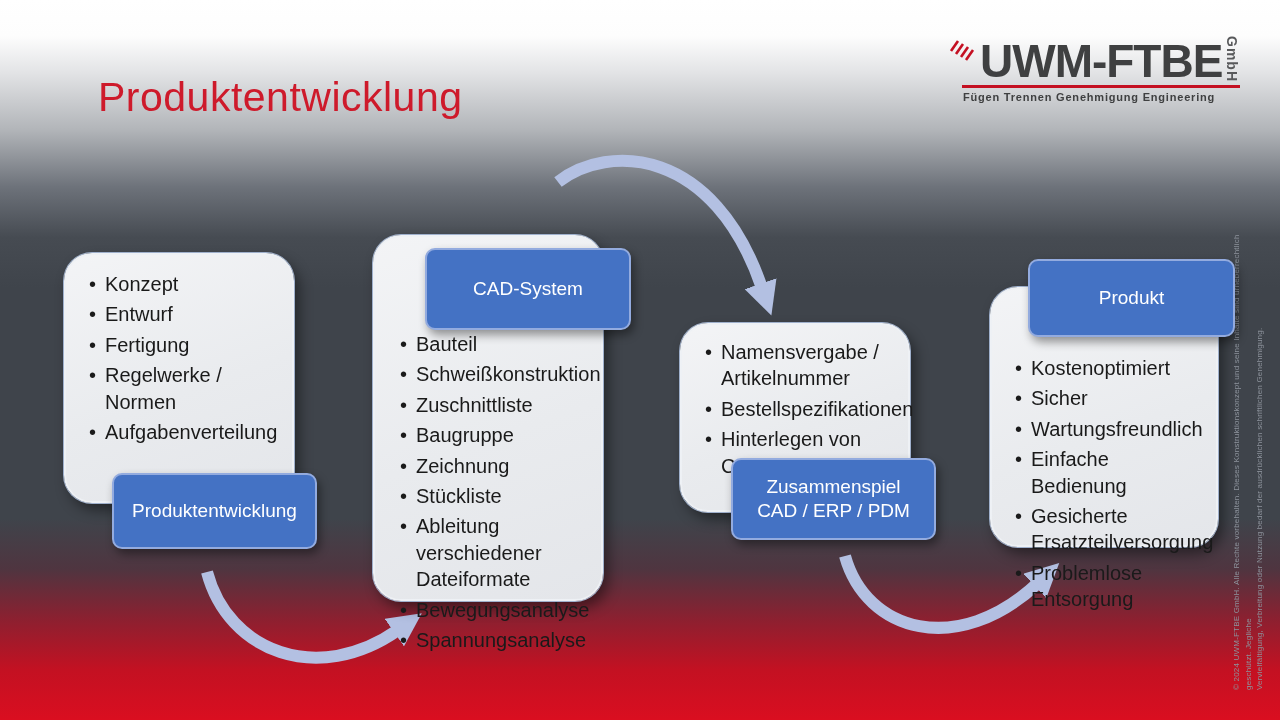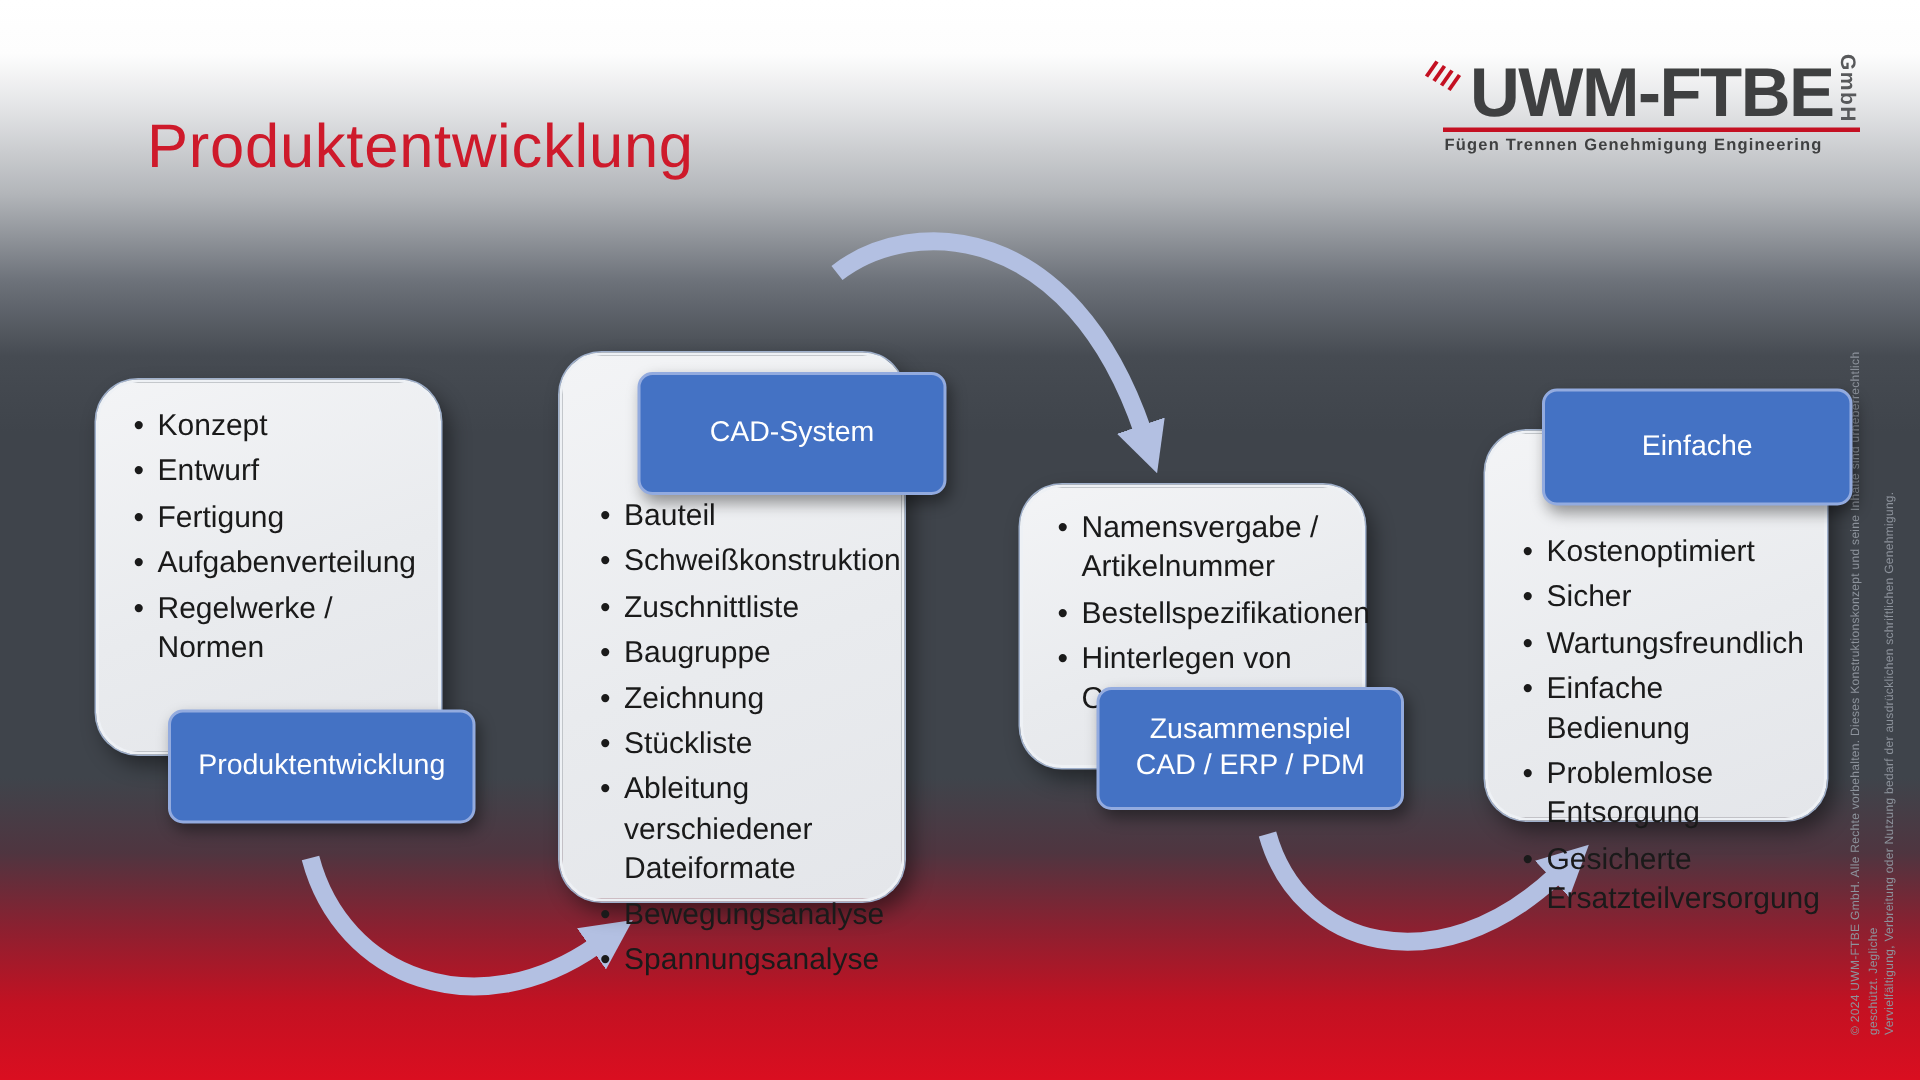--- a/index.html
+++ b/index.html
@@ -107,22 +107,22 @@
     <path d="M 207 572 C 228 652, 318 686, 398 630" fill="none" stroke-width="12" marker-end="url(#ah)" stroke="#b3c0e2"></path>
     <path d="M 558 182 C 608 143, 714 147, 762 288" fill="none" stroke-width="12" marker-end="url(#ah)" stroke="#b3c0e2"></path>
     <path d="M 845 556 C 866 632, 958 658, 1038 583" fill="none" stroke-width="12" marker-end="url(#ah)" stroke="#b3c0e2"></path>
   </svg>
 
   <div class="content-box box-1">
     <ul>
         <li>Konzept</li>
         <li>Entwurf</li>
         <li>Fertigung</li>
+        <li>Regelwerke / Normen</li>
         <li>Aufgabenverteilung</li>
-        <li>Regelwerke / Normen</li>
       </ul>
   </div>
   <div class="stage-label label-1" style="background-color: rgb(68, 114, 196);">Produktentwicklung</div>
 
   <div class="content-box box-2">
     <ul>
         <li>Bauteil</li>
         <li>Schweißkonstruktion</li>
         <li>Zuschnittliste</li>
         <li>Baugruppe</li>
@@ -143,24 +143,24 @@
       </ul>
   </div>
   <div class="stage-label label-3" style="background-color: rgb(68, 114, 196);">Zusammenspiel CAD / ERP / PDM</div>
 
   <div class="content-box box-4">
     <ul>
         <li>Kostenoptimiert</li>
         <li>Sicher</li>
         <li>Wartungsfreundlich</li>
         <li>Einfache Bedienung</li>
+        <li>Gesicherte Ersatzteilversorgung</li>
         <li>Problemlose Entsorgung</li>
-        <li>Gesicherte Ersatzteilversorgung</li>
       </ul>
   </div>
-  <div class="stage-label label-4" style="background-color: rgb(68, 114, 196);">Einfache</div>
+  <div class="stage-label label-4" style="background-color: rgb(68, 114, 196);">Produkt</div>
 
   <div class="copyright" style="color: rgb(141, 147, 156);">
     <span>© 2024 UWM-FTBE GmbH. Alle Rechte vorbehalten. Dieses Konstruktionskonzept und seine Inhalte sind urheberrechtlich geschützt. Jegliche</span>
     <span>Vervielfältigung, Verbreitung oder Nutzung bedarf der ausdrücklichen schriftlichen Genehmigung.</span>
   </div>
 
 </div>
 
 </body></html>

